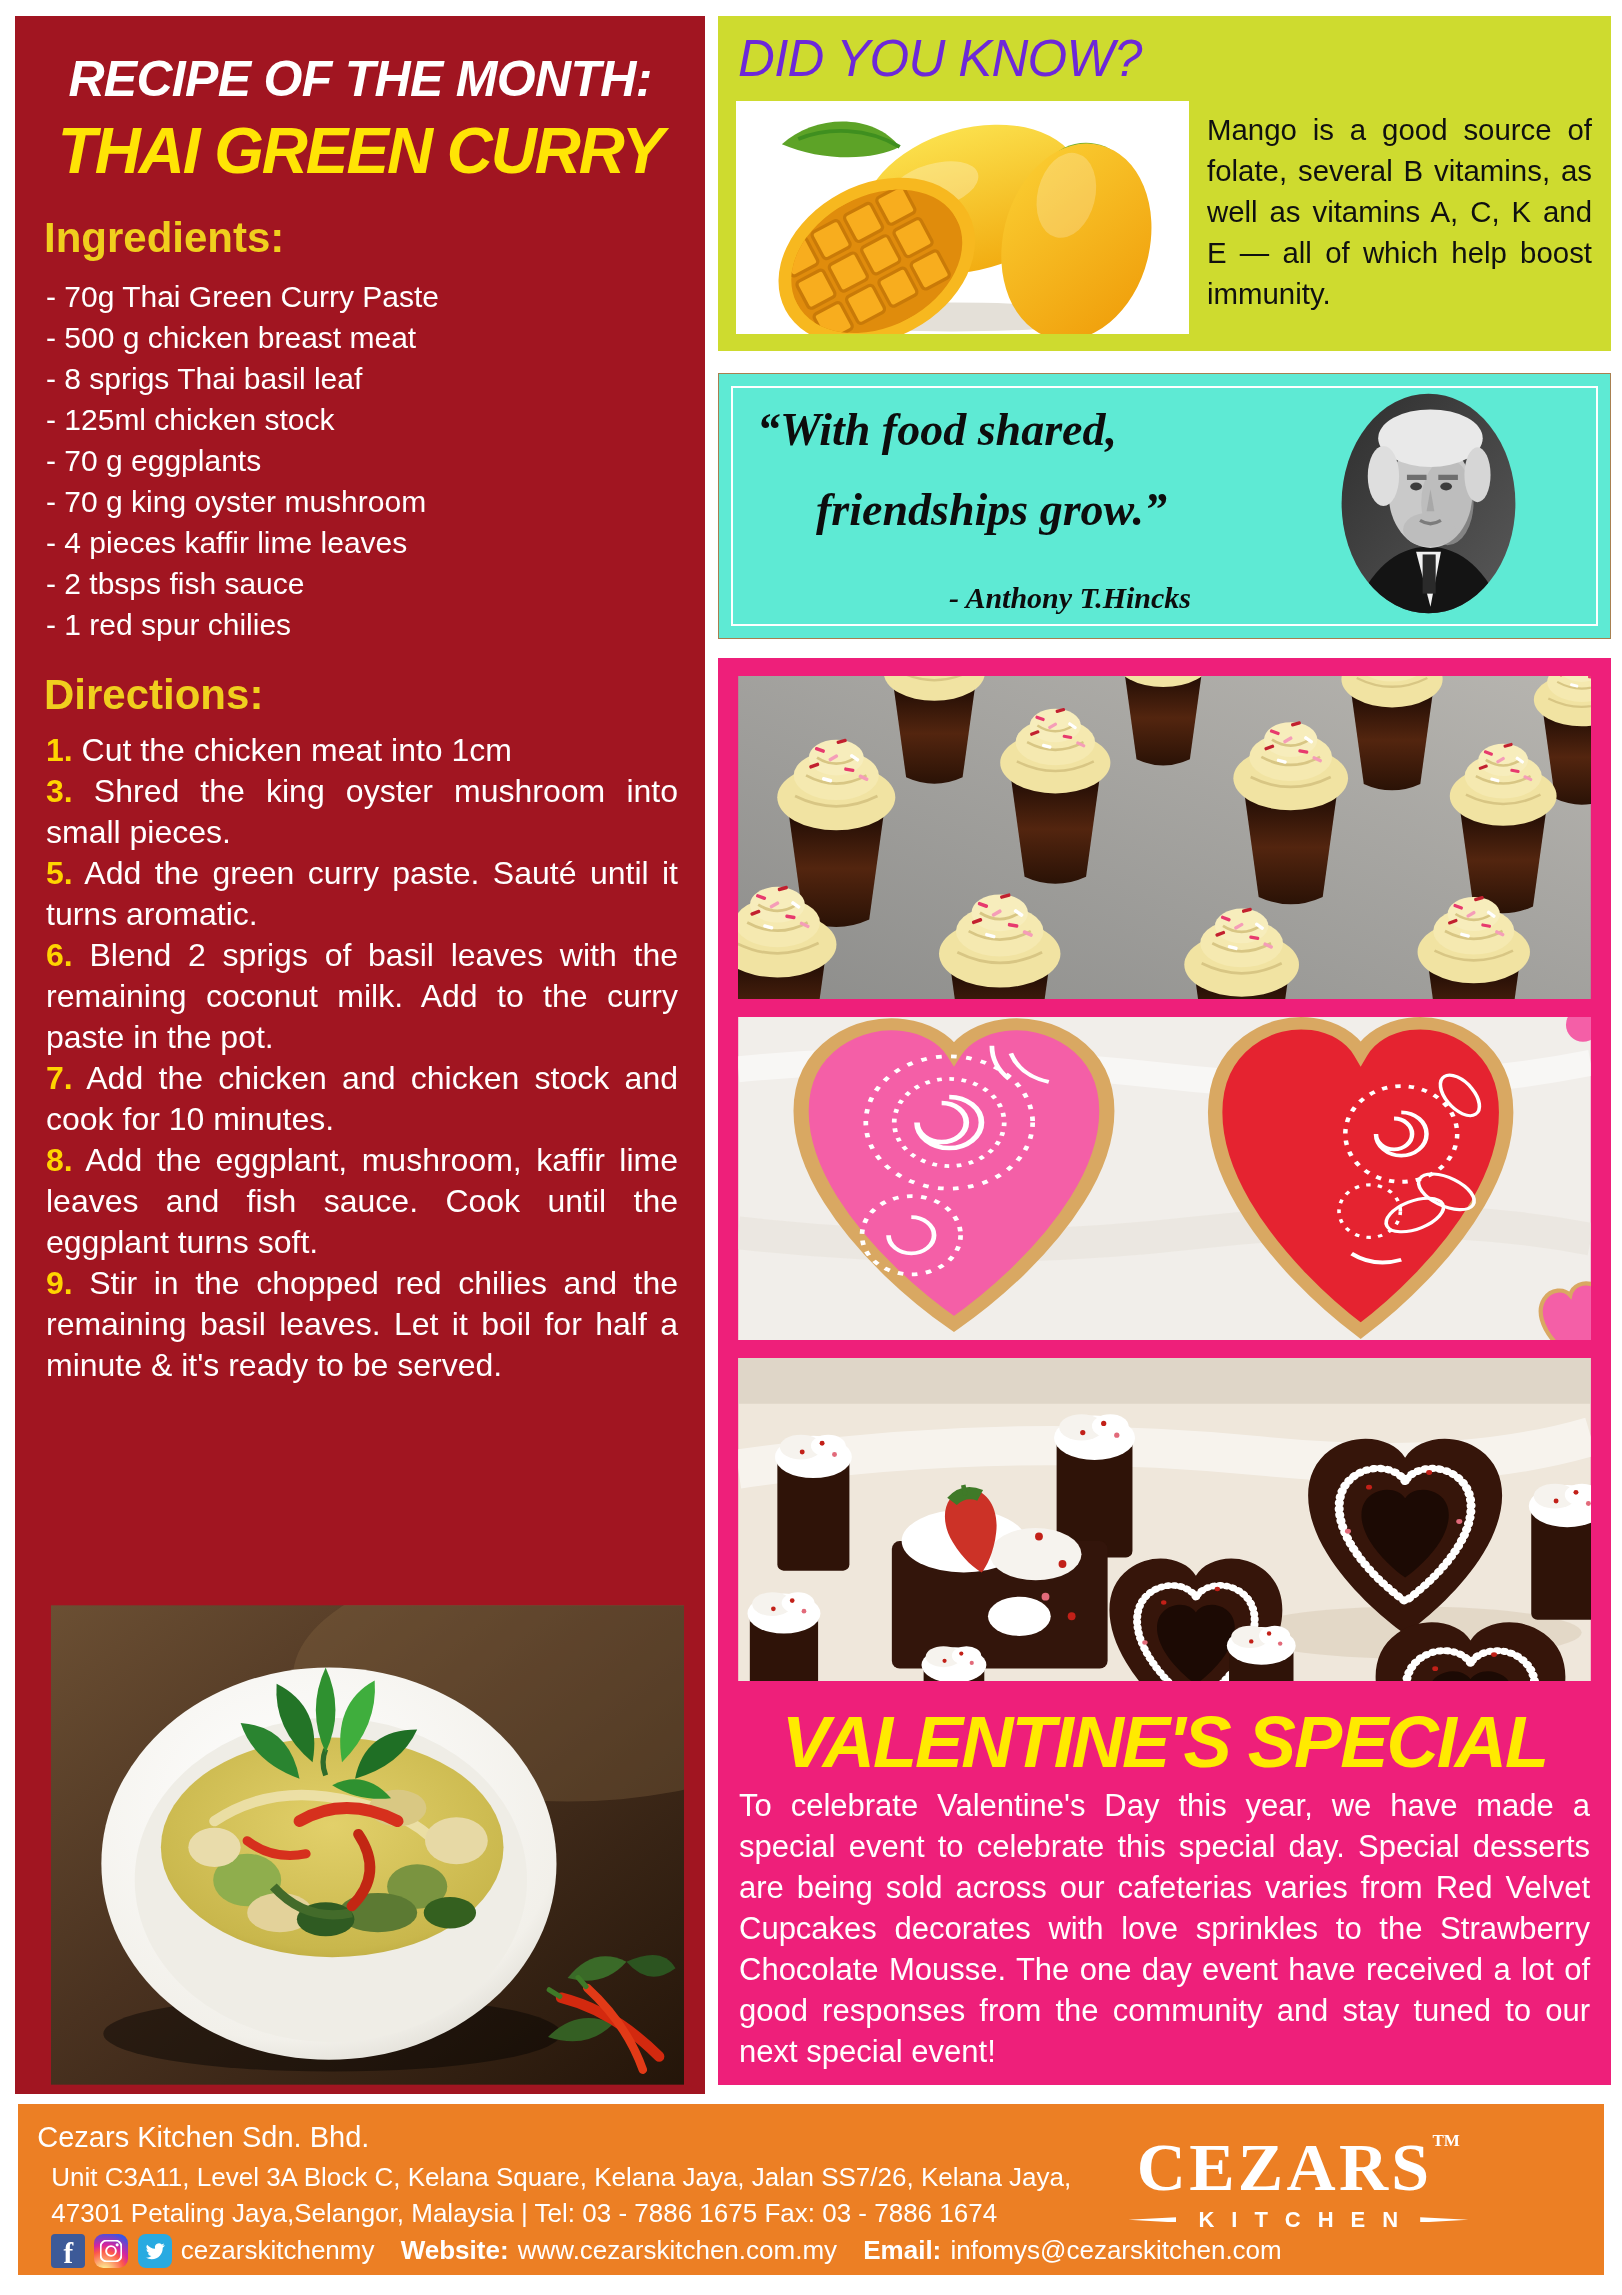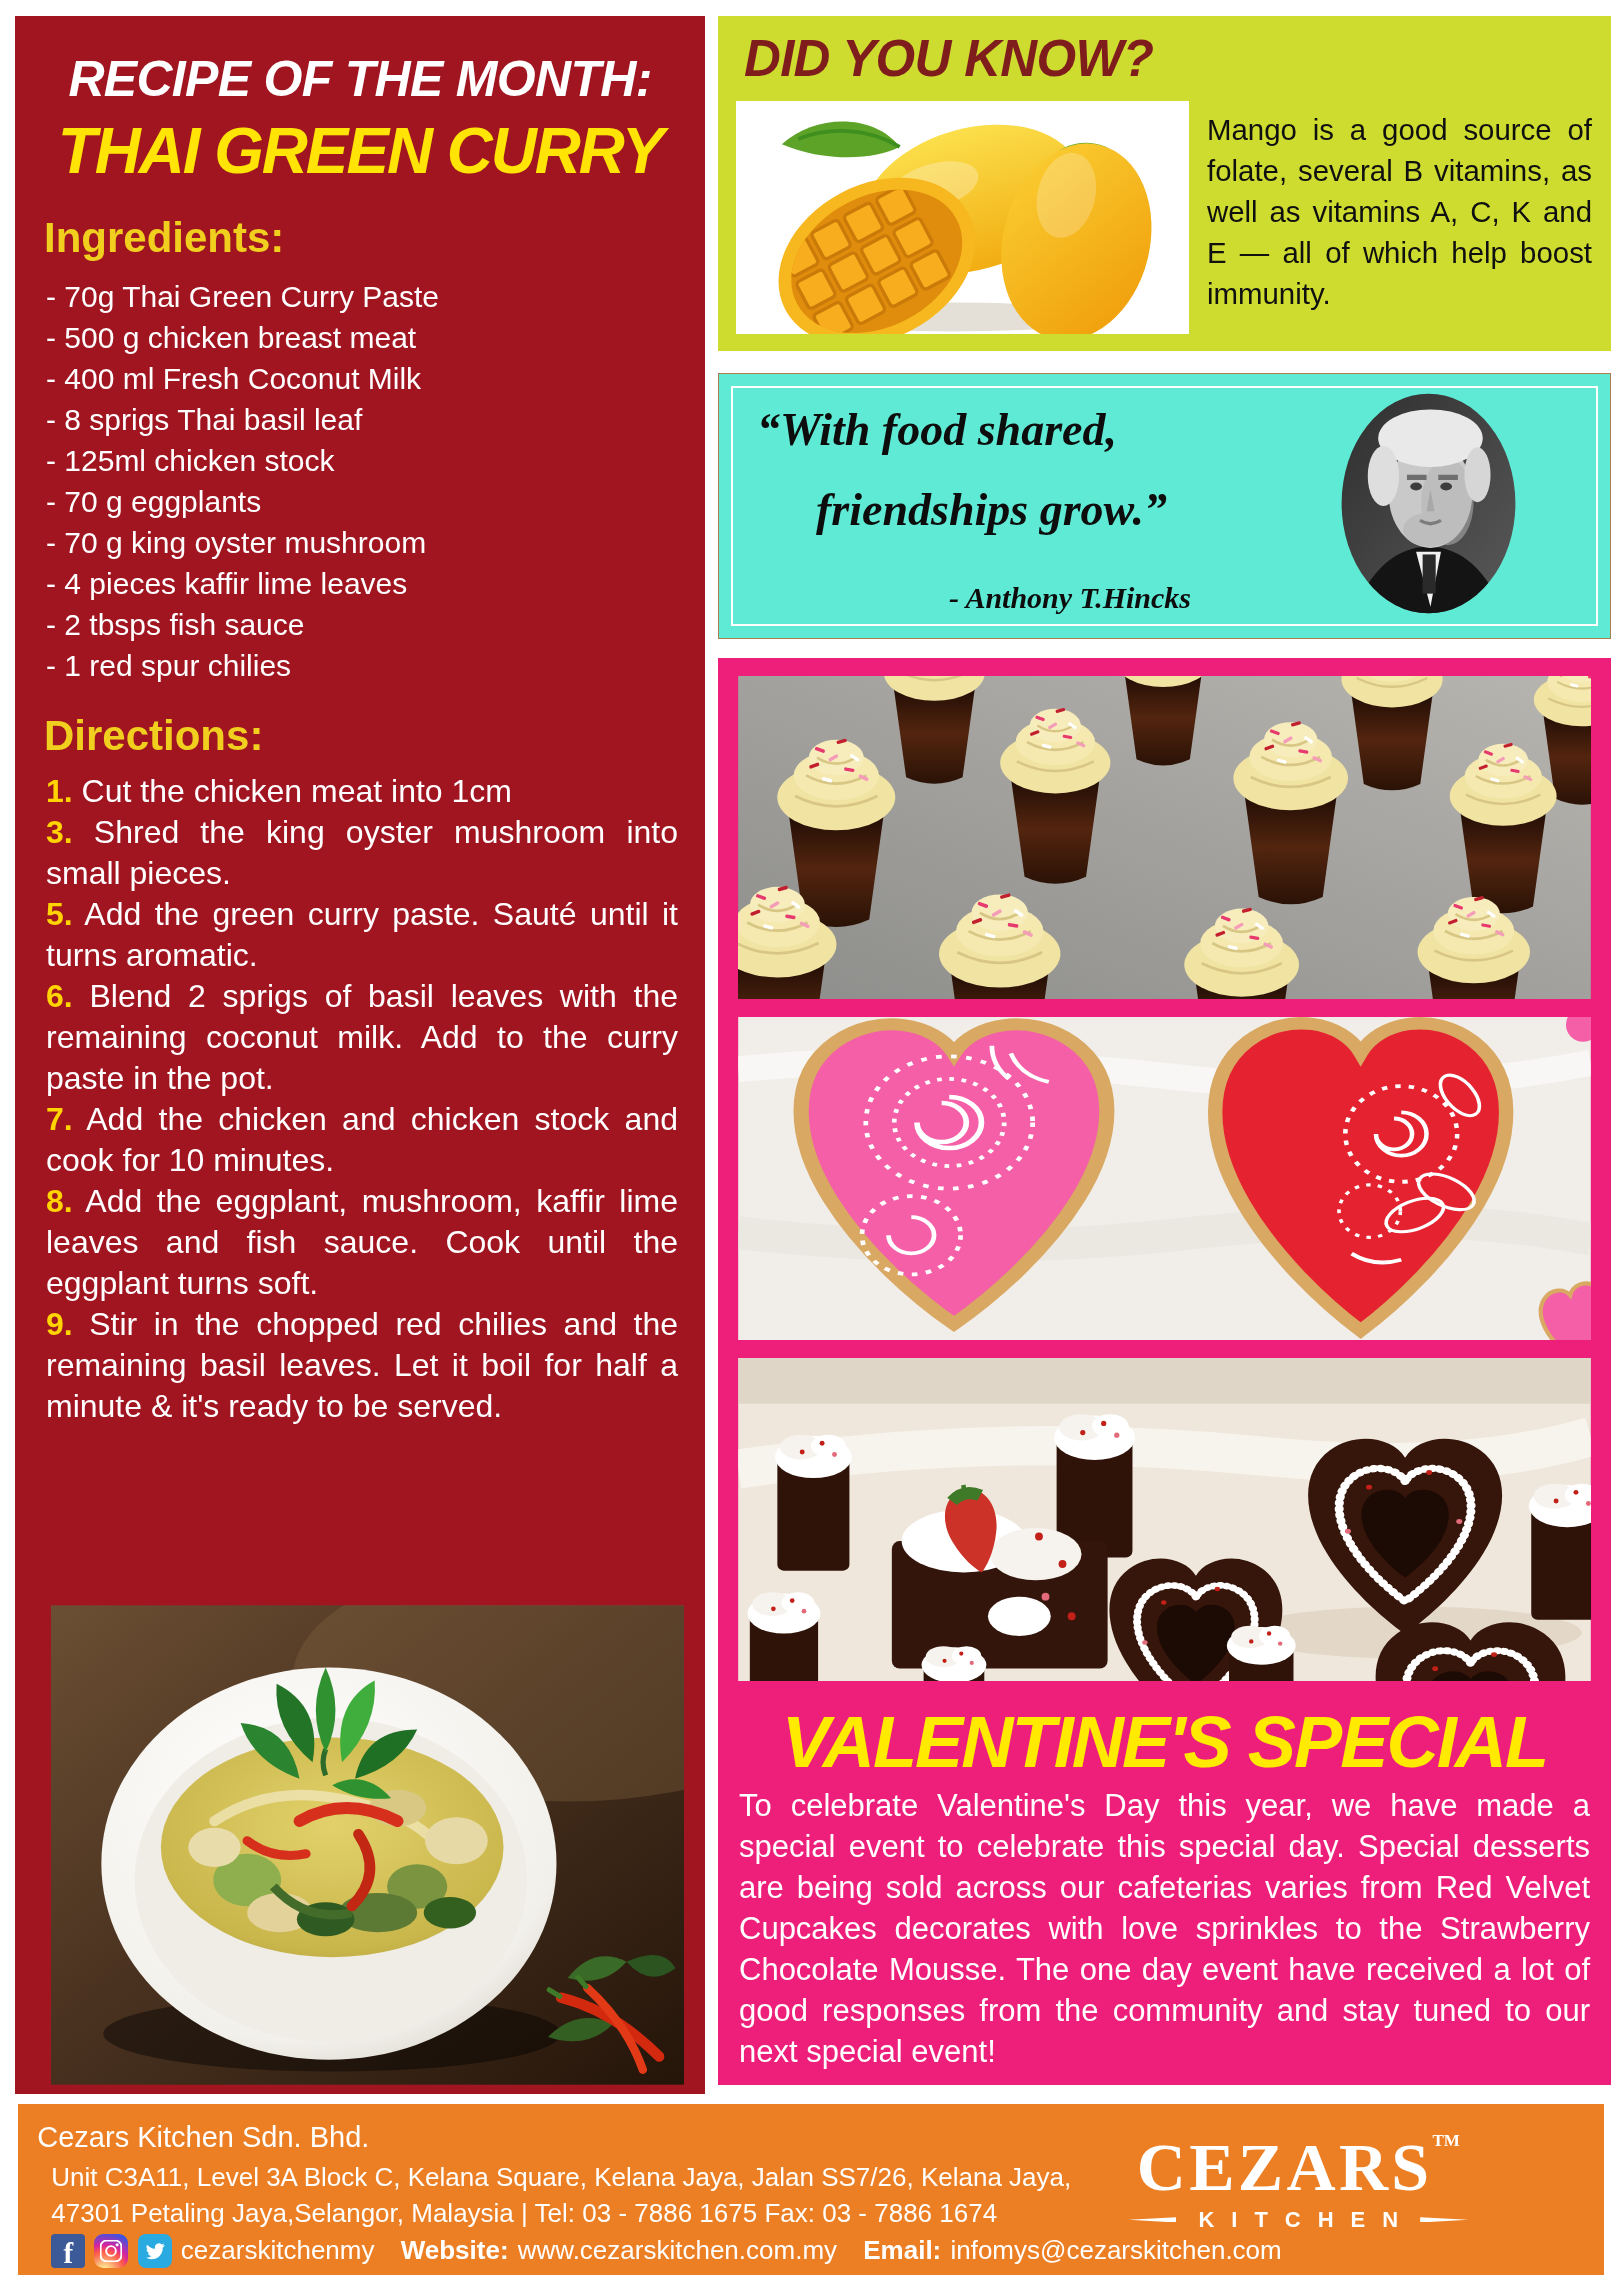--- a/index.html
+++ b/index.html
@@ -14,21 +14,21 @@
           font-style:italic;font-weight:bold;font-size:65px;letter-spacing:-2px;white-space:nowrap;transform:scaleX(.98);}
   .sec-heading{margin:26px 0 0 29px;color:#F0CF1E;font-weight:bold;font-size:42px;}
   .ing-list{margin:14.4px 26px 0 31px;color:#ffffff;font-size:30px;line-height:41px;}
   .dir-list{margin:10.5px 27px 0 31px;color:#ffffff;font-size:32px;line-height:41px;}
   .dir-list p{margin:0;text-align:justify;}
   .dir-num{color:#FFD400;font-weight:bold;}
   .curry-photo{position:absolute;left:36px;top:1589px;width:633px;height:480px;}
 
   
   .dyk{position:absolute;left:718px;top:15.7px;width:893px;height:335px;background:#CEDB2F;}
-  .dyk-heading{margin:13px 0 0 26px;color:#7f1d1d;font-style:italic;font-weight:bold;font-size:51px;letter-spacing:-0.7px;white-space:nowrap;}
+  .dyk-heading{margin:13px 0 0 20px;color:#6d28d9;font-style:italic;font-weight:normal;font-size:51px;letter-spacing:-0.7px;white-space:nowrap;}
   .mango-box{position:absolute;left:18.3px;top:85px;width:453px;height:233px;background:#ffffff;}
   .dyk-text{position:absolute;left:489px;top:93px;width:385px;color:#101010;
             font-size:29.4px;line-height:41px;text-align:justify;}
 
   
   .quote{position:absolute;left:718px;top:373px;width:893px;height:266px;background:#5eead4;box-sizing:border-box;border:1.3px solid #a87f4f;}
   .quote-inner{position:absolute;left:11.8px;top:11.8px;right:11.8px;bottom:11.8px;border:2.6px solid #ffffff;}
   .quote-l1{position:absolute;left:38px;top:29px;font-family:"Liberation Serif",serif;
             font-style:italic;font-weight:bold;font-size:46px;color:#0d0d0d;white-space:nowrap;}
   .quote-l2{position:absolute;left:97px;top:109px;font-family:"Liberation Serif",serif;
@@ -73,21 +73,20 @@
 
 <div id="page">
 
   <div class="left-col">
     <div class="kicker">RECIPE OF THE MONTH:</div>
     <div class="main-title">THAI GREEN CURRY</div>
     <div class="sec-heading">Ingredients:</div>
     <div class="ing-list" id="ingredients-list">
         <div>- 70g Thai Green Curry Paste</div>
         <div>- 500 g chicken breast meat</div>
-        <div>- 400 ml Fresh Coconut Milk</div>
         <div>- 8 sprigs Thai basil leaf</div>
         <div>- 125ml chicken stock</div>
         <div>- 70 g eggplants</div>
         <div>- 70 g king oyster mushroom</div>
         <div>- 4 pieces kaffir lime leaves</div>
         <div>- 2 tbsps fish sauce</div>
         <div>- 1 red spur chilies</div>
       </div>
     <div class="sec-heading">Directions:</div>
     <div class="dir-list" id="directions-list">

